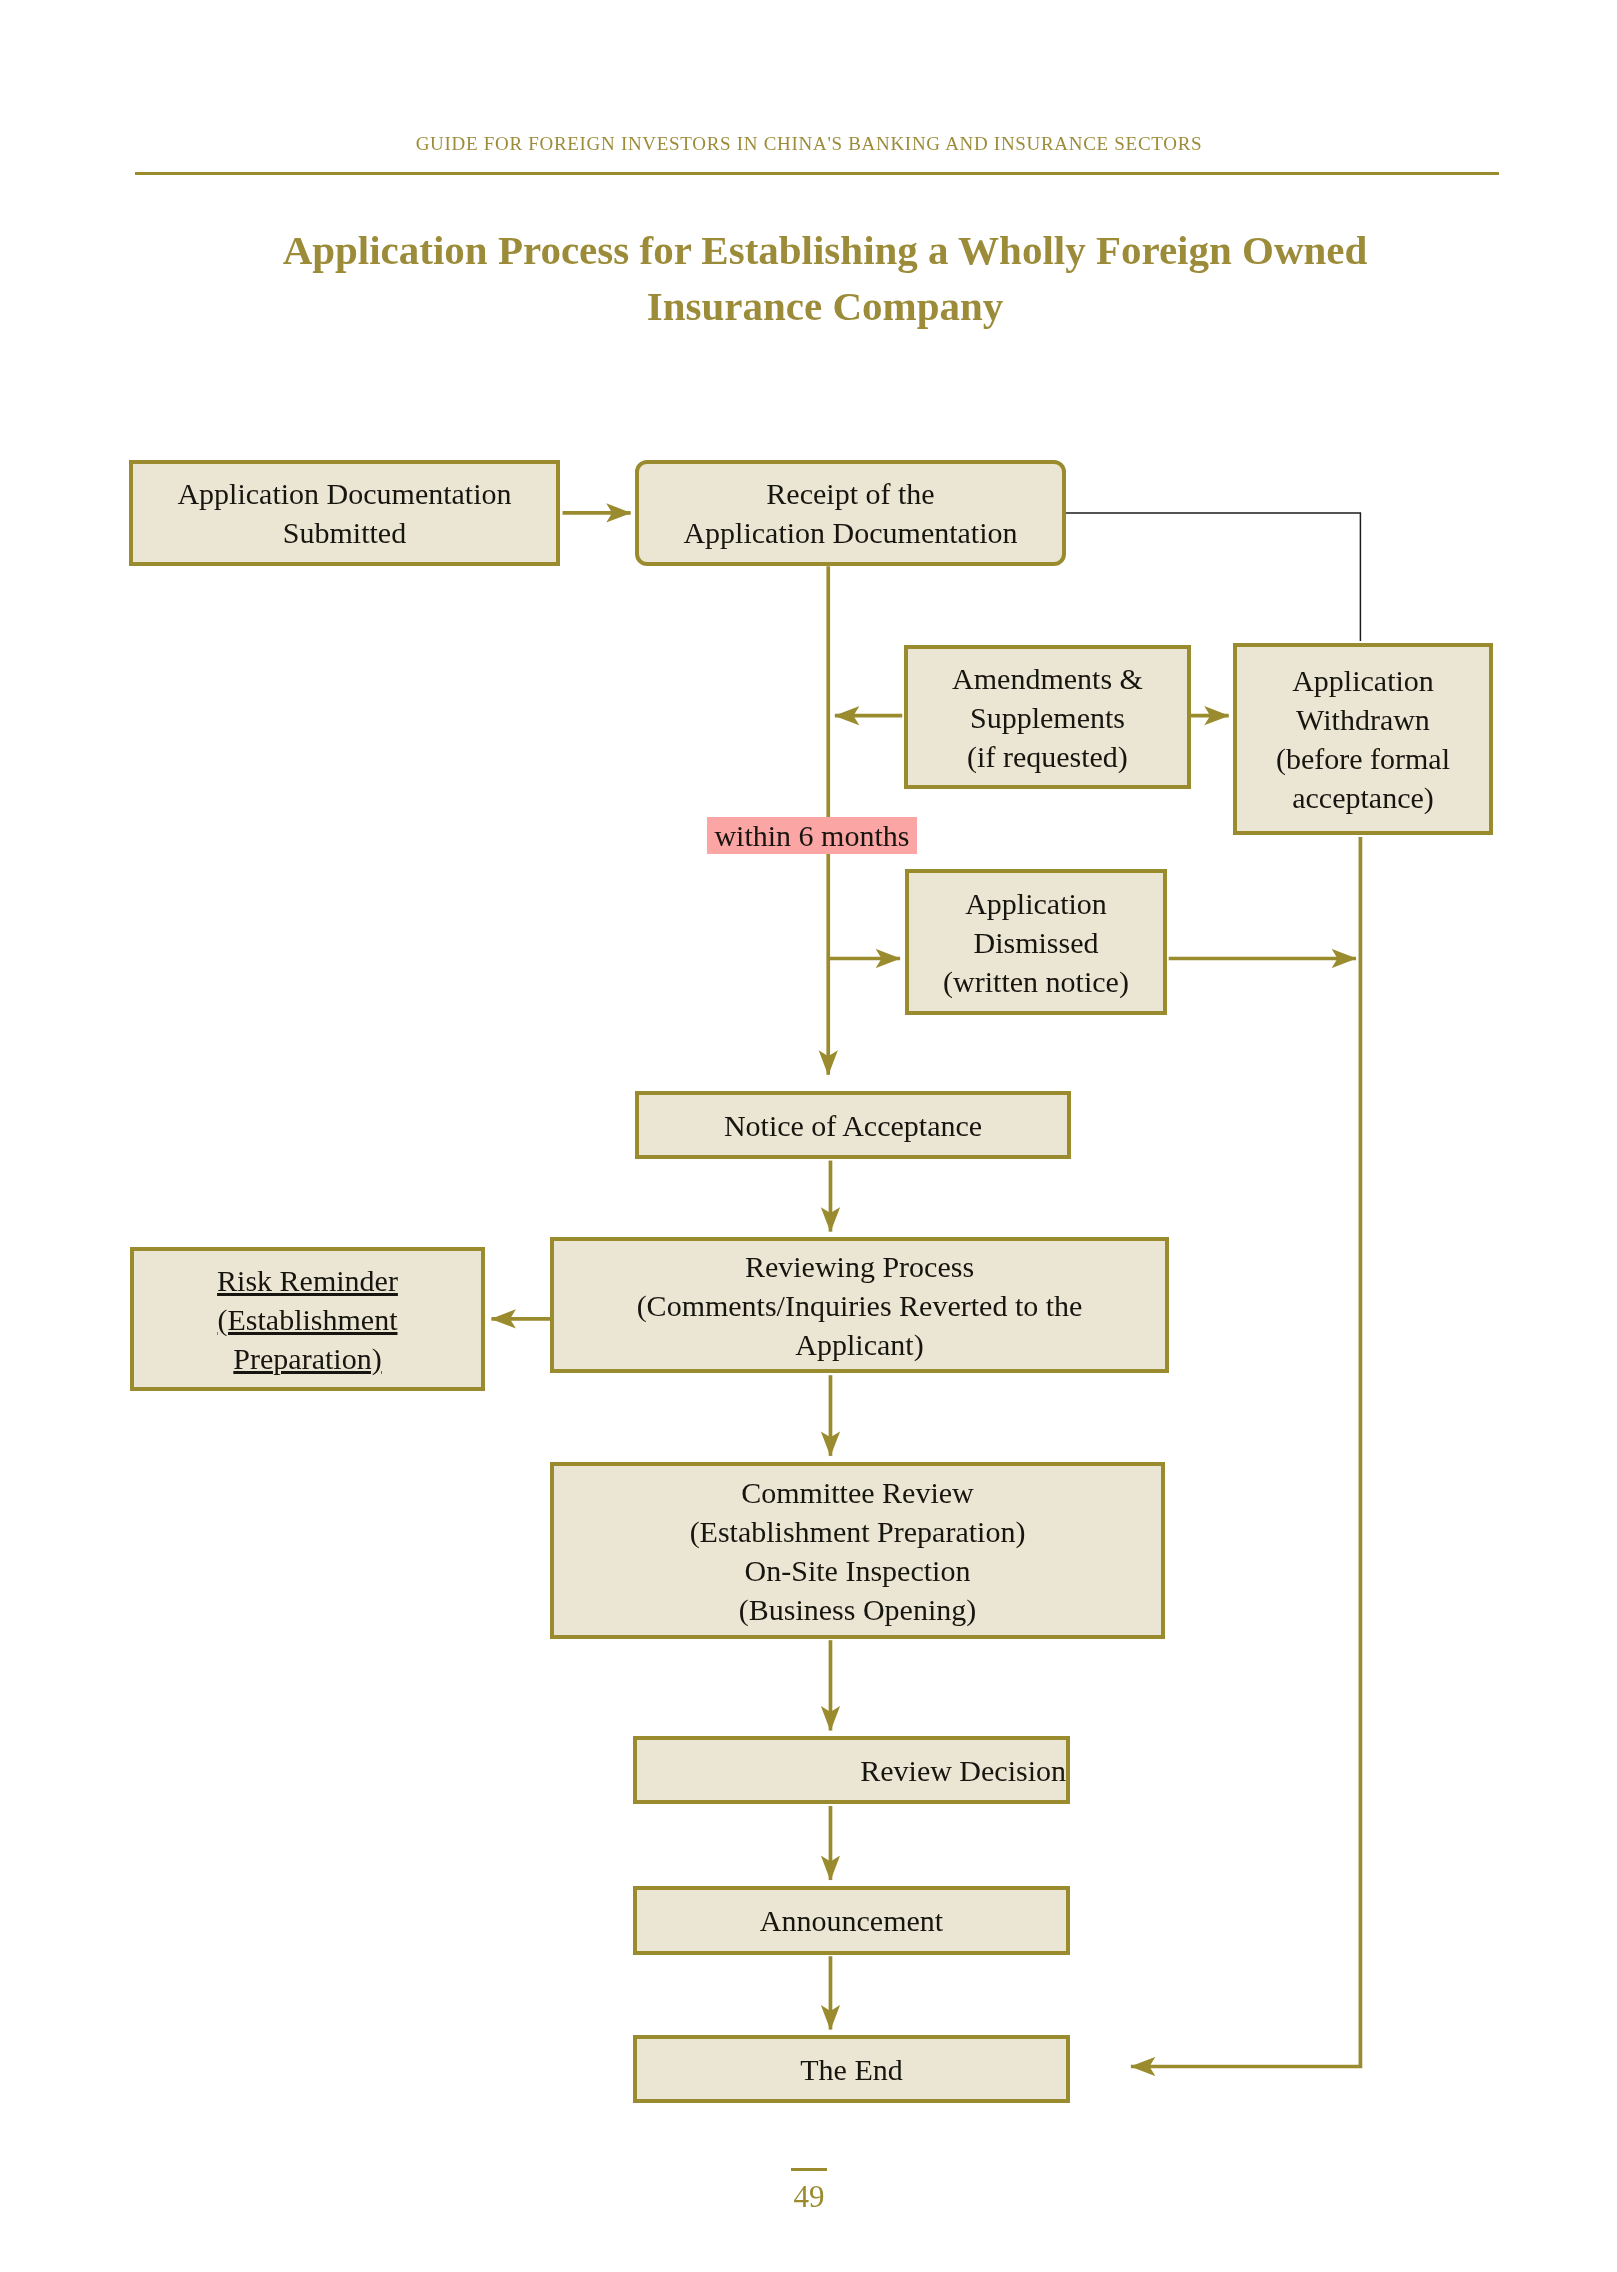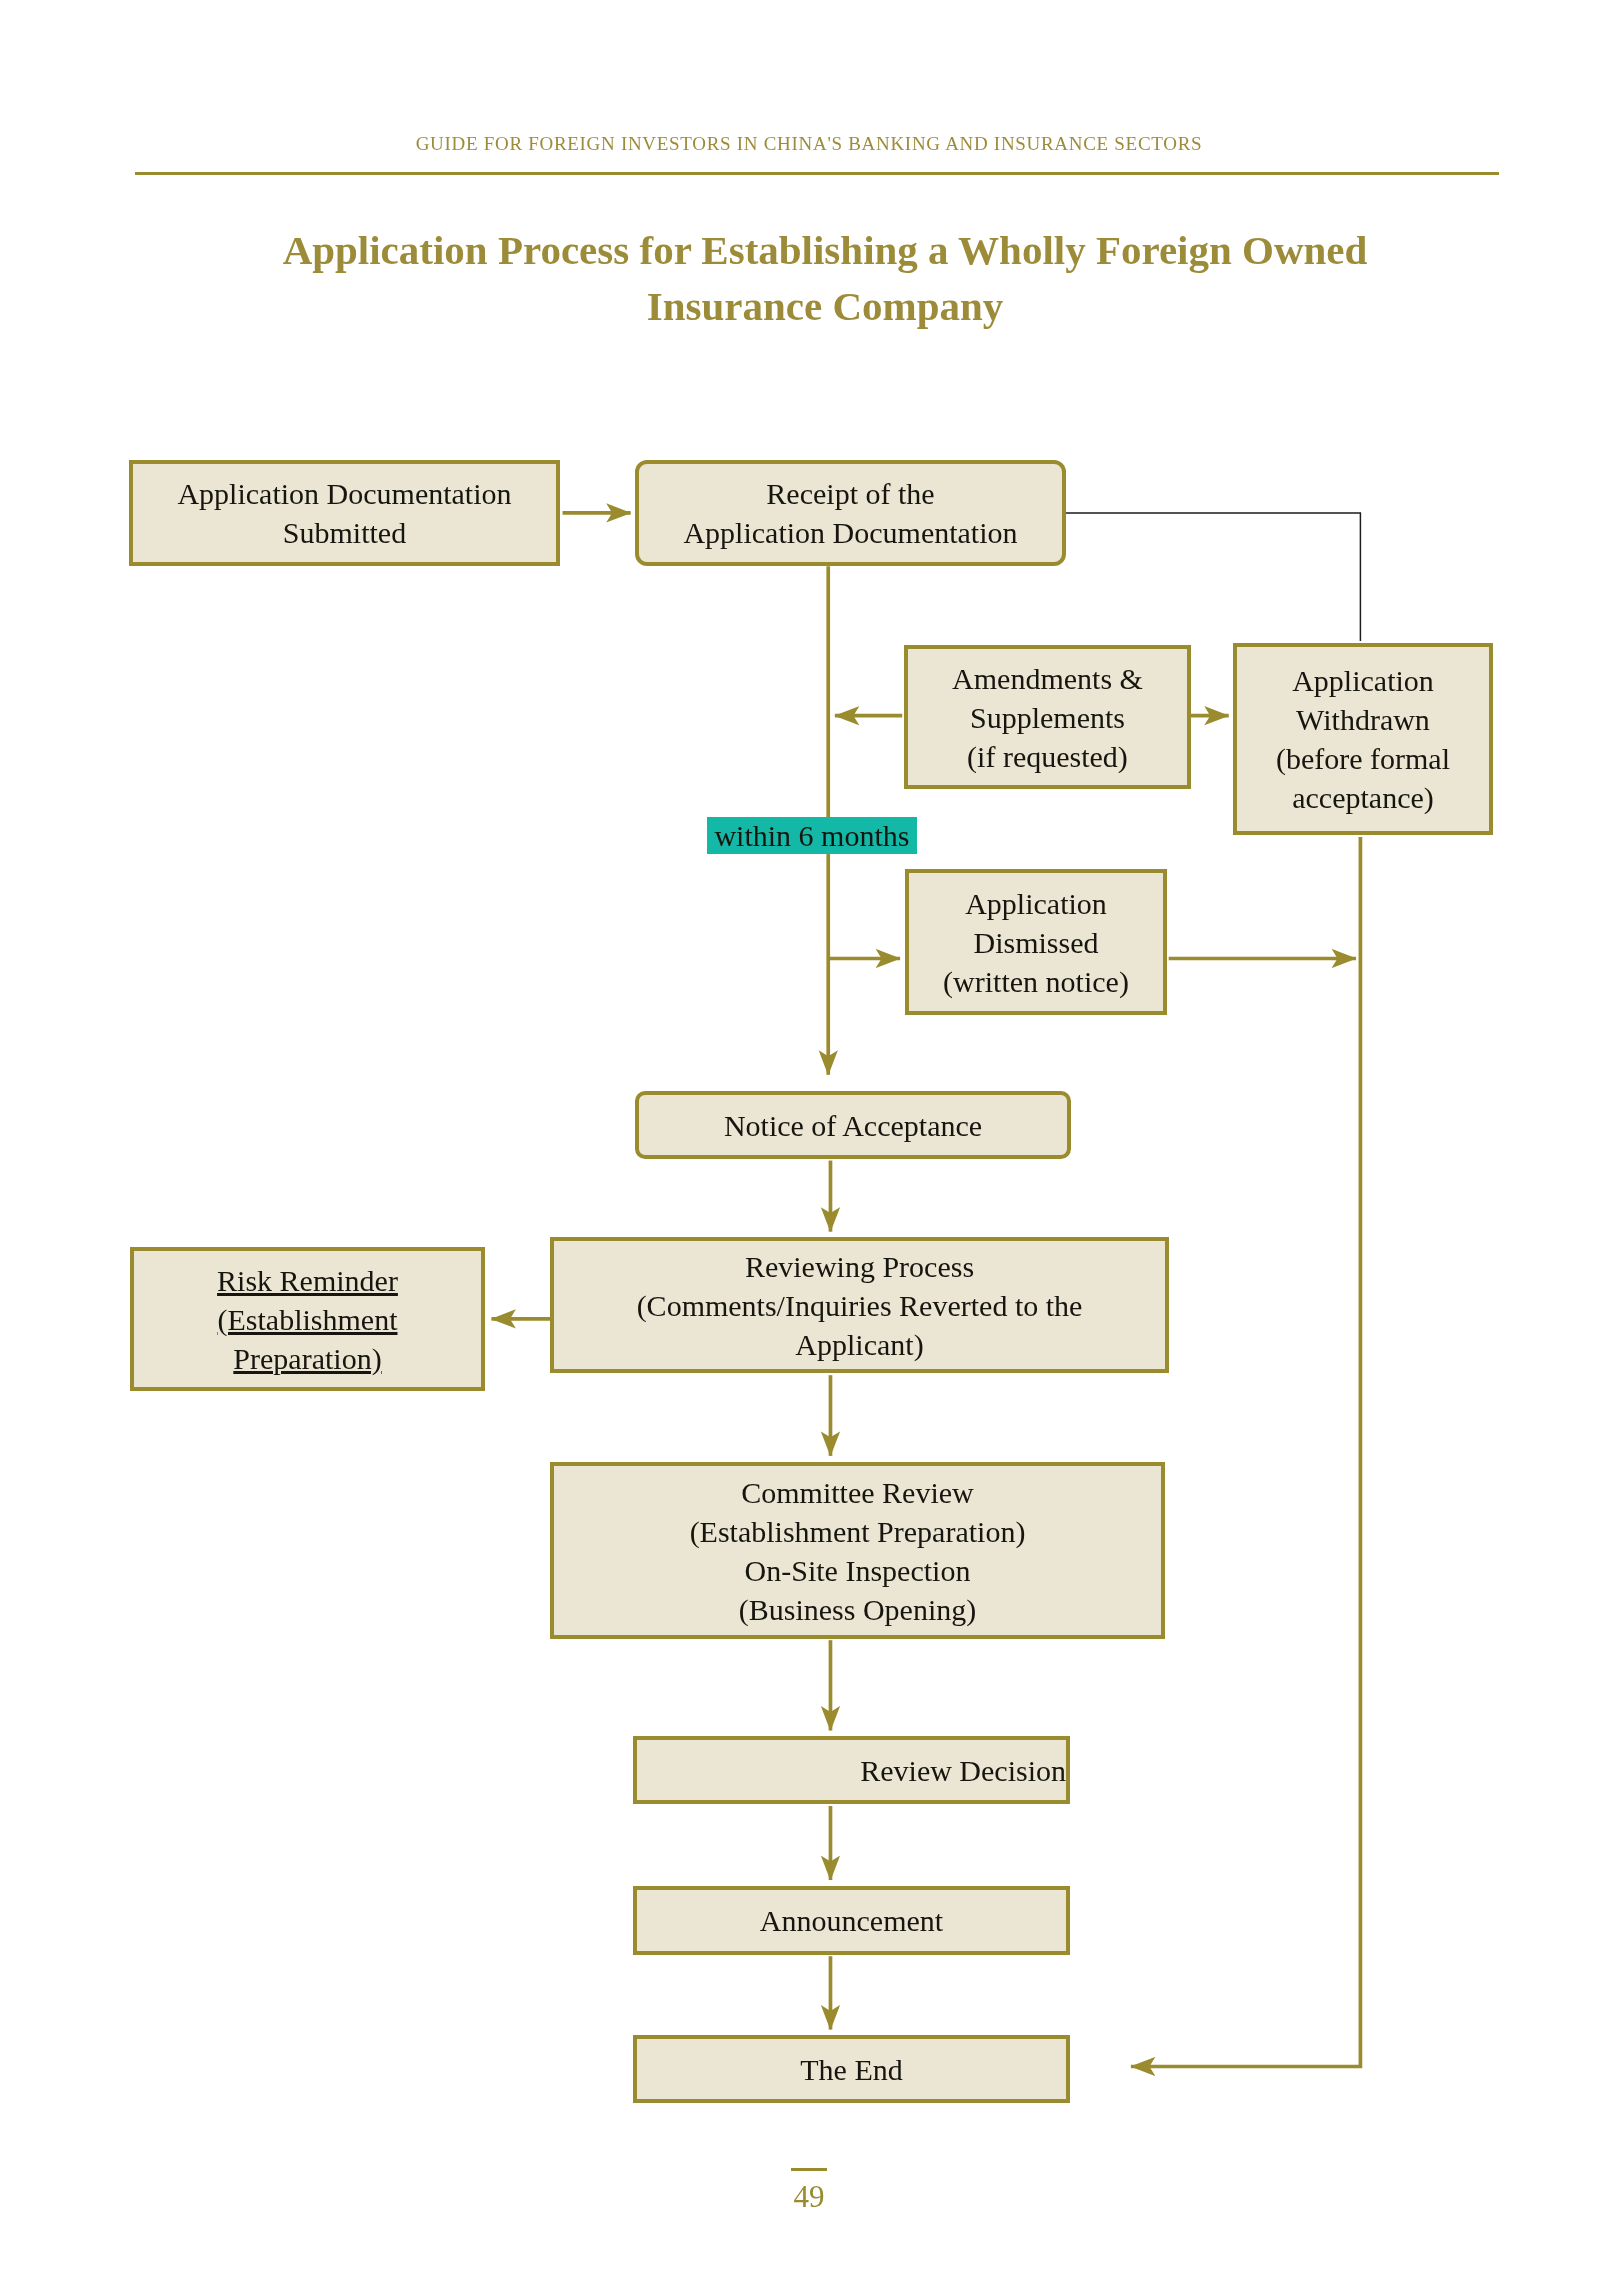--- a/index.html
+++ b/index.html
@@ -61,21 +61,21 @@
     justify-content: center;
     text-align: center;
     color: var(--body_text, #17150f);
     font-size: 30px;
     line-height: 1.3;
   }
   .box-label { white-space: pre-line; }
   .flow-note {
     position: absolute;
     left: 707px; top: 817px;
-    background: #14b8a6;
+    background: #fca5a5;
     padding: 1.5px 7.4px;
     font-size: 30px;
     color: var(--body_text, #17150f);
     white-space: nowrap;
   }
   .footer-rule {
     position: absolute;
     left: 791px; top: 2168px;
     width: 36px; height: 3px;
     background: var(--accent, #9a8b2e);
@@ -87,21 +87,21 @@
     font-size: 31px;
     color: var(--accent, #9a8b2e);
   }
 
   
   .b-submitted    { left: 129px;  top: 460px;  width: 431px; height: 106px; }
   .b-receipt      { left: 635px;  top: 460px;  width: 431px; height: 106px; border-radius: 12px; }
   .b-amendments   { left: 904px; top: 645px;  width: 287px; height: 144px; }
   .b-withdrawn    { left: 1233px; top: 643px;  width: 260px; height: 192px; }
   .b-dismissed    { left: 905px; top: 869px; width: 262px; height: 146px; }
-  .b-notice       { left: 635px;  top: 1091px; width: 436px; height: 68px; border-radius: 10px; }
+  .b-notice       { left: 635px;  top: 1091px; width: 436px; height: 68px; }
   .b-risk         { left: 130px;  top: 1247px; width: 355px; height: 144px; text-decoration: underline; }
   .b-reviewing    { left: 550px;  top: 1237px; width: 619px; height: 136px; }
   .b-committee    { left: 550px;  top: 1462px; width: 615px; height: 177px; }
   .b-decision     { left: 633px;  top: 1736px; width: 437px; height: 68px; justify-content: flex-end; }
   .b-announcement { left: 633px;  top: 1886px; width: 437px; height: 69px; }
   .b-theend       { left: 633px;  top: 2035px; width: 437px; height: 68px; }
 </style>
 </head>
 <body>
 

